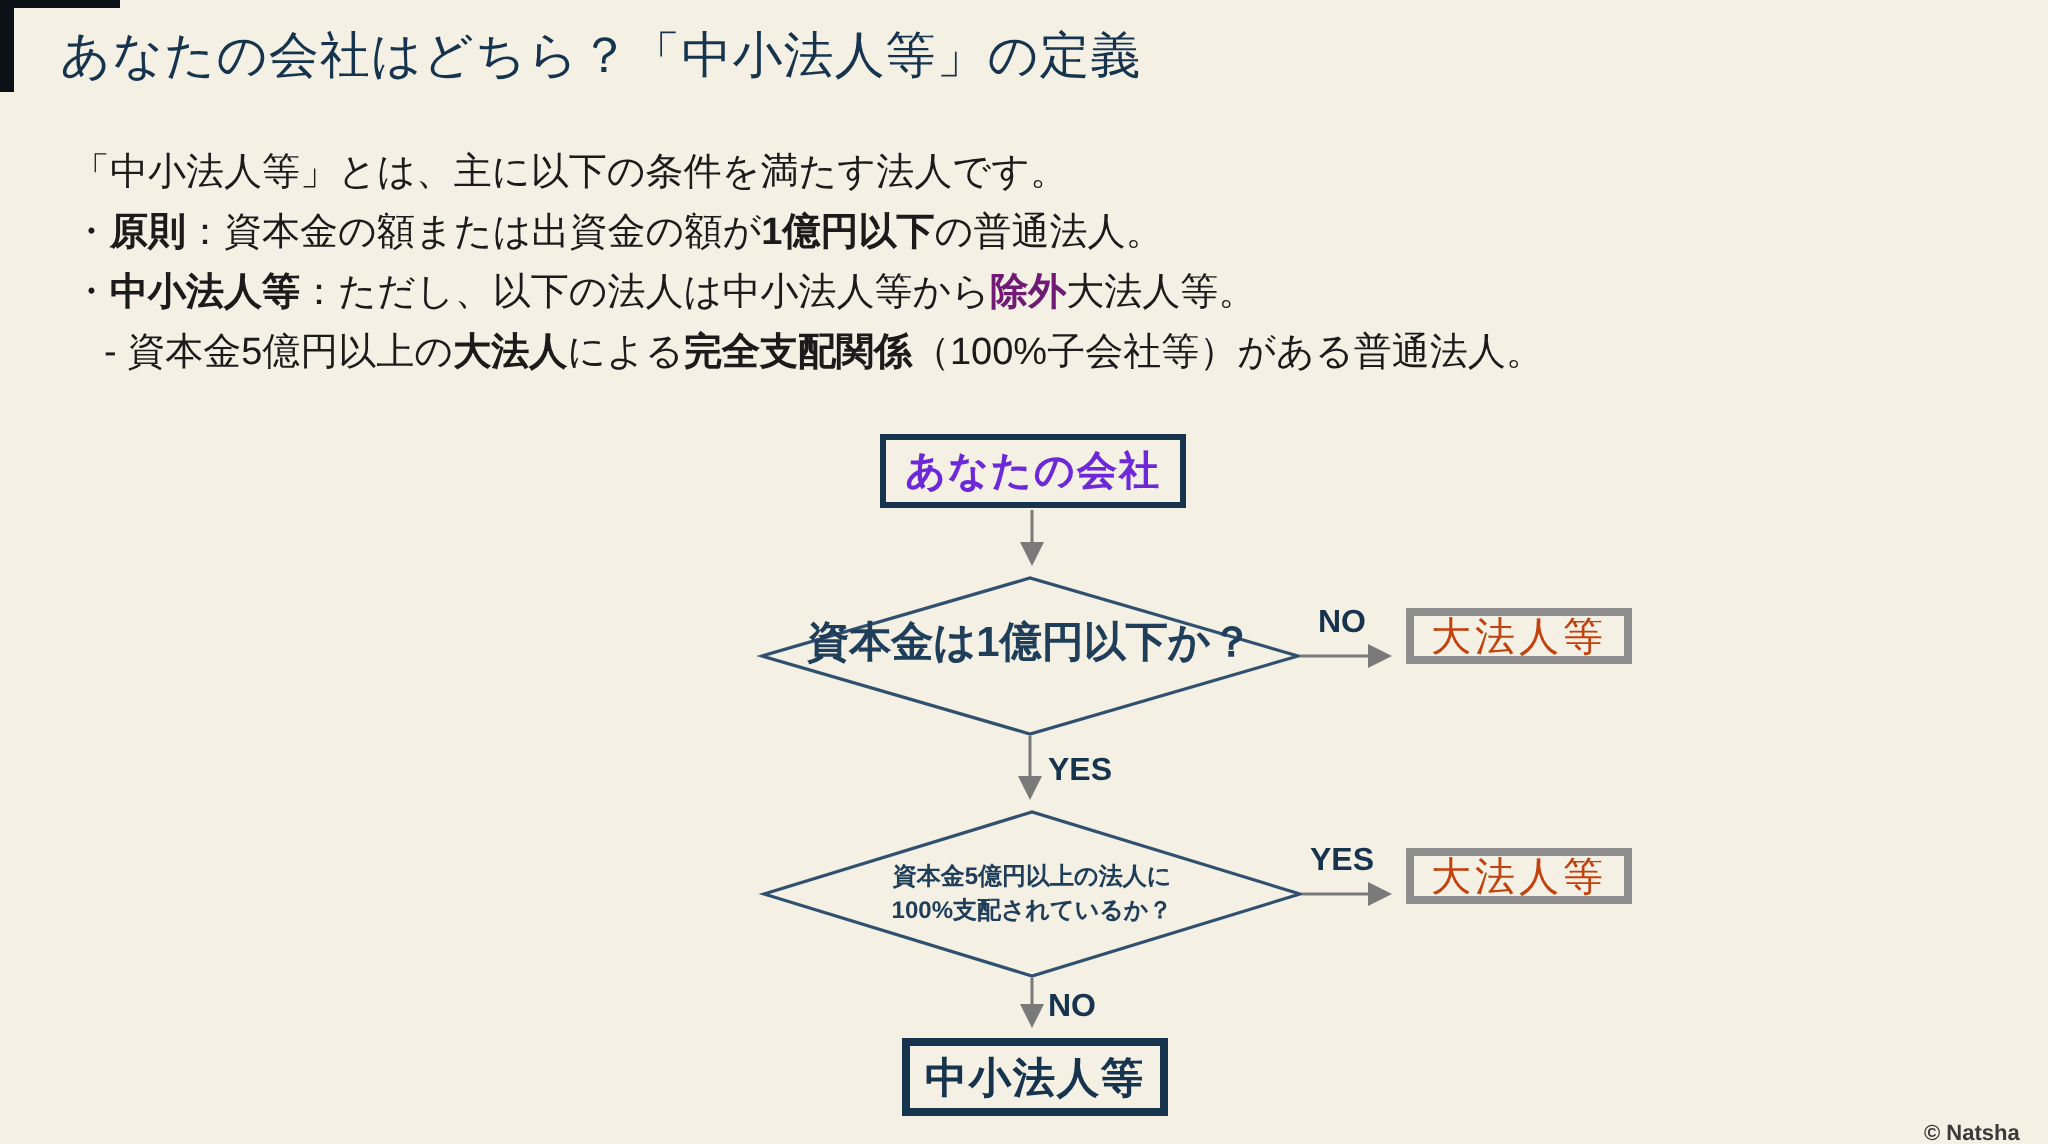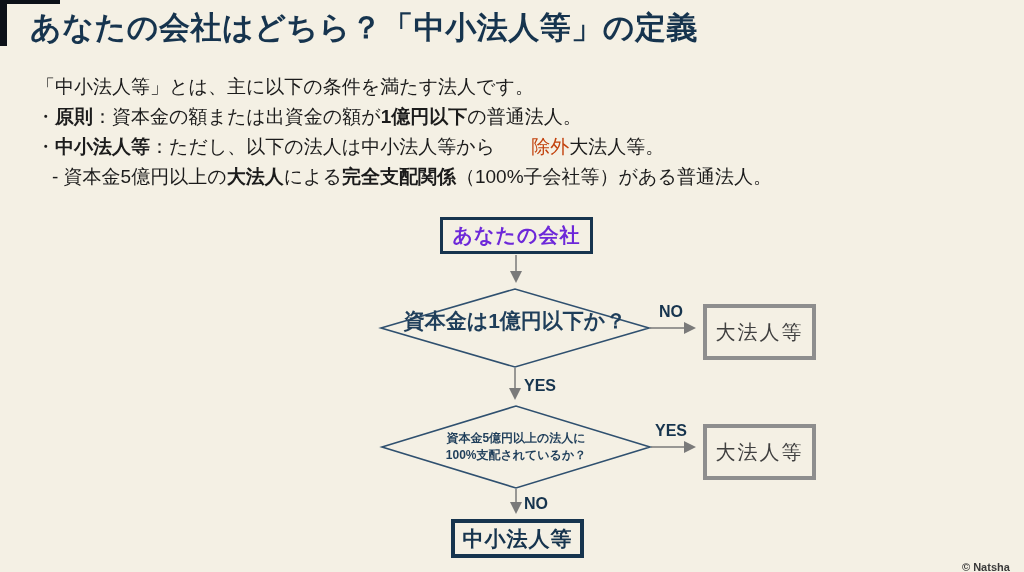--- a/index.html
+++ b/index.html
@@ -7,40 +7,40 @@
     position:relative;
     width:1024px;height:572px;
     background:#f4f0e4;
     overflow:hidden;
     font-family:"Liberation Sans","DejaVu Sans",sans-serif;
   }
   .corner-top{position:absolute;left:0;top:0;width:60px;height:4px;background:#0c1118;}
   .corner-left{position:absolute;left:0;top:0;width:7px;height:46px;background:#0c1118;}
   .title{
     position:absolute;left:30px;top:6px;margin:0;
-    font-size:31px;line-height:44px;font-weight:700;
+    font-size:25px;line-height:44px;font-weight:400;
     color:#16344e;letter-spacing:0.5px;white-space:nowrap;text-align:center;
   }
   .intro{position:absolute;left:36px;top:72px;font-size:19px;line-height:30px;color:#1b1b1b;}
   .intro p{margin:0;white-space:nowrap;}
   .intro p.indent{padding-left:16px;}
   .intro b{font-weight:700;}
-  .red{color:#c2410c;font-weight:400;margin-left:36px;}
+  .red{color:#701a75;font-weight:700;}
   .flow-svg{position:absolute;left:0;top:0;pointer-events:none;}
   .flow-box{
     position:absolute;display:flex;align-items:center;justify-content:center;
     box-sizing:border-box;background:#f4f0e4;white-space:nowrap;
   }
   .start-box{
     left:440px;top:217px;width:153px;height:37px;
     border:3px solid #16344e;color:#6d28d9;font-size:20px;font-weight:700;letter-spacing:1px;
   }
   .gray-box{
-    width:113px;height:56px;border:4px solid #8e8e8e;
-    color:#404040;font-size:20px;font-weight:500;letter-spacing:2px;
+    width:113px;height:28px;border:4px solid #8e8e8e;
+    color:#c2410c;font-size:20px;font-weight:500;letter-spacing:2px;
   }
   .gray-box-1{left:703px;top:304px;}
   .gray-box-2{left:703px;top:424px;}
   .result-box{
     left:451px;top:519px;width:133px;height:39px;
     border:4px solid #16344e;color:#16344e;font-size:21px;font-weight:700;letter-spacing:1px;
   }
   .diamond-label{
     position:absolute;width:240px;text-align:center;
     color:#1f3e5a;font-weight:700;white-space:nowrap;

